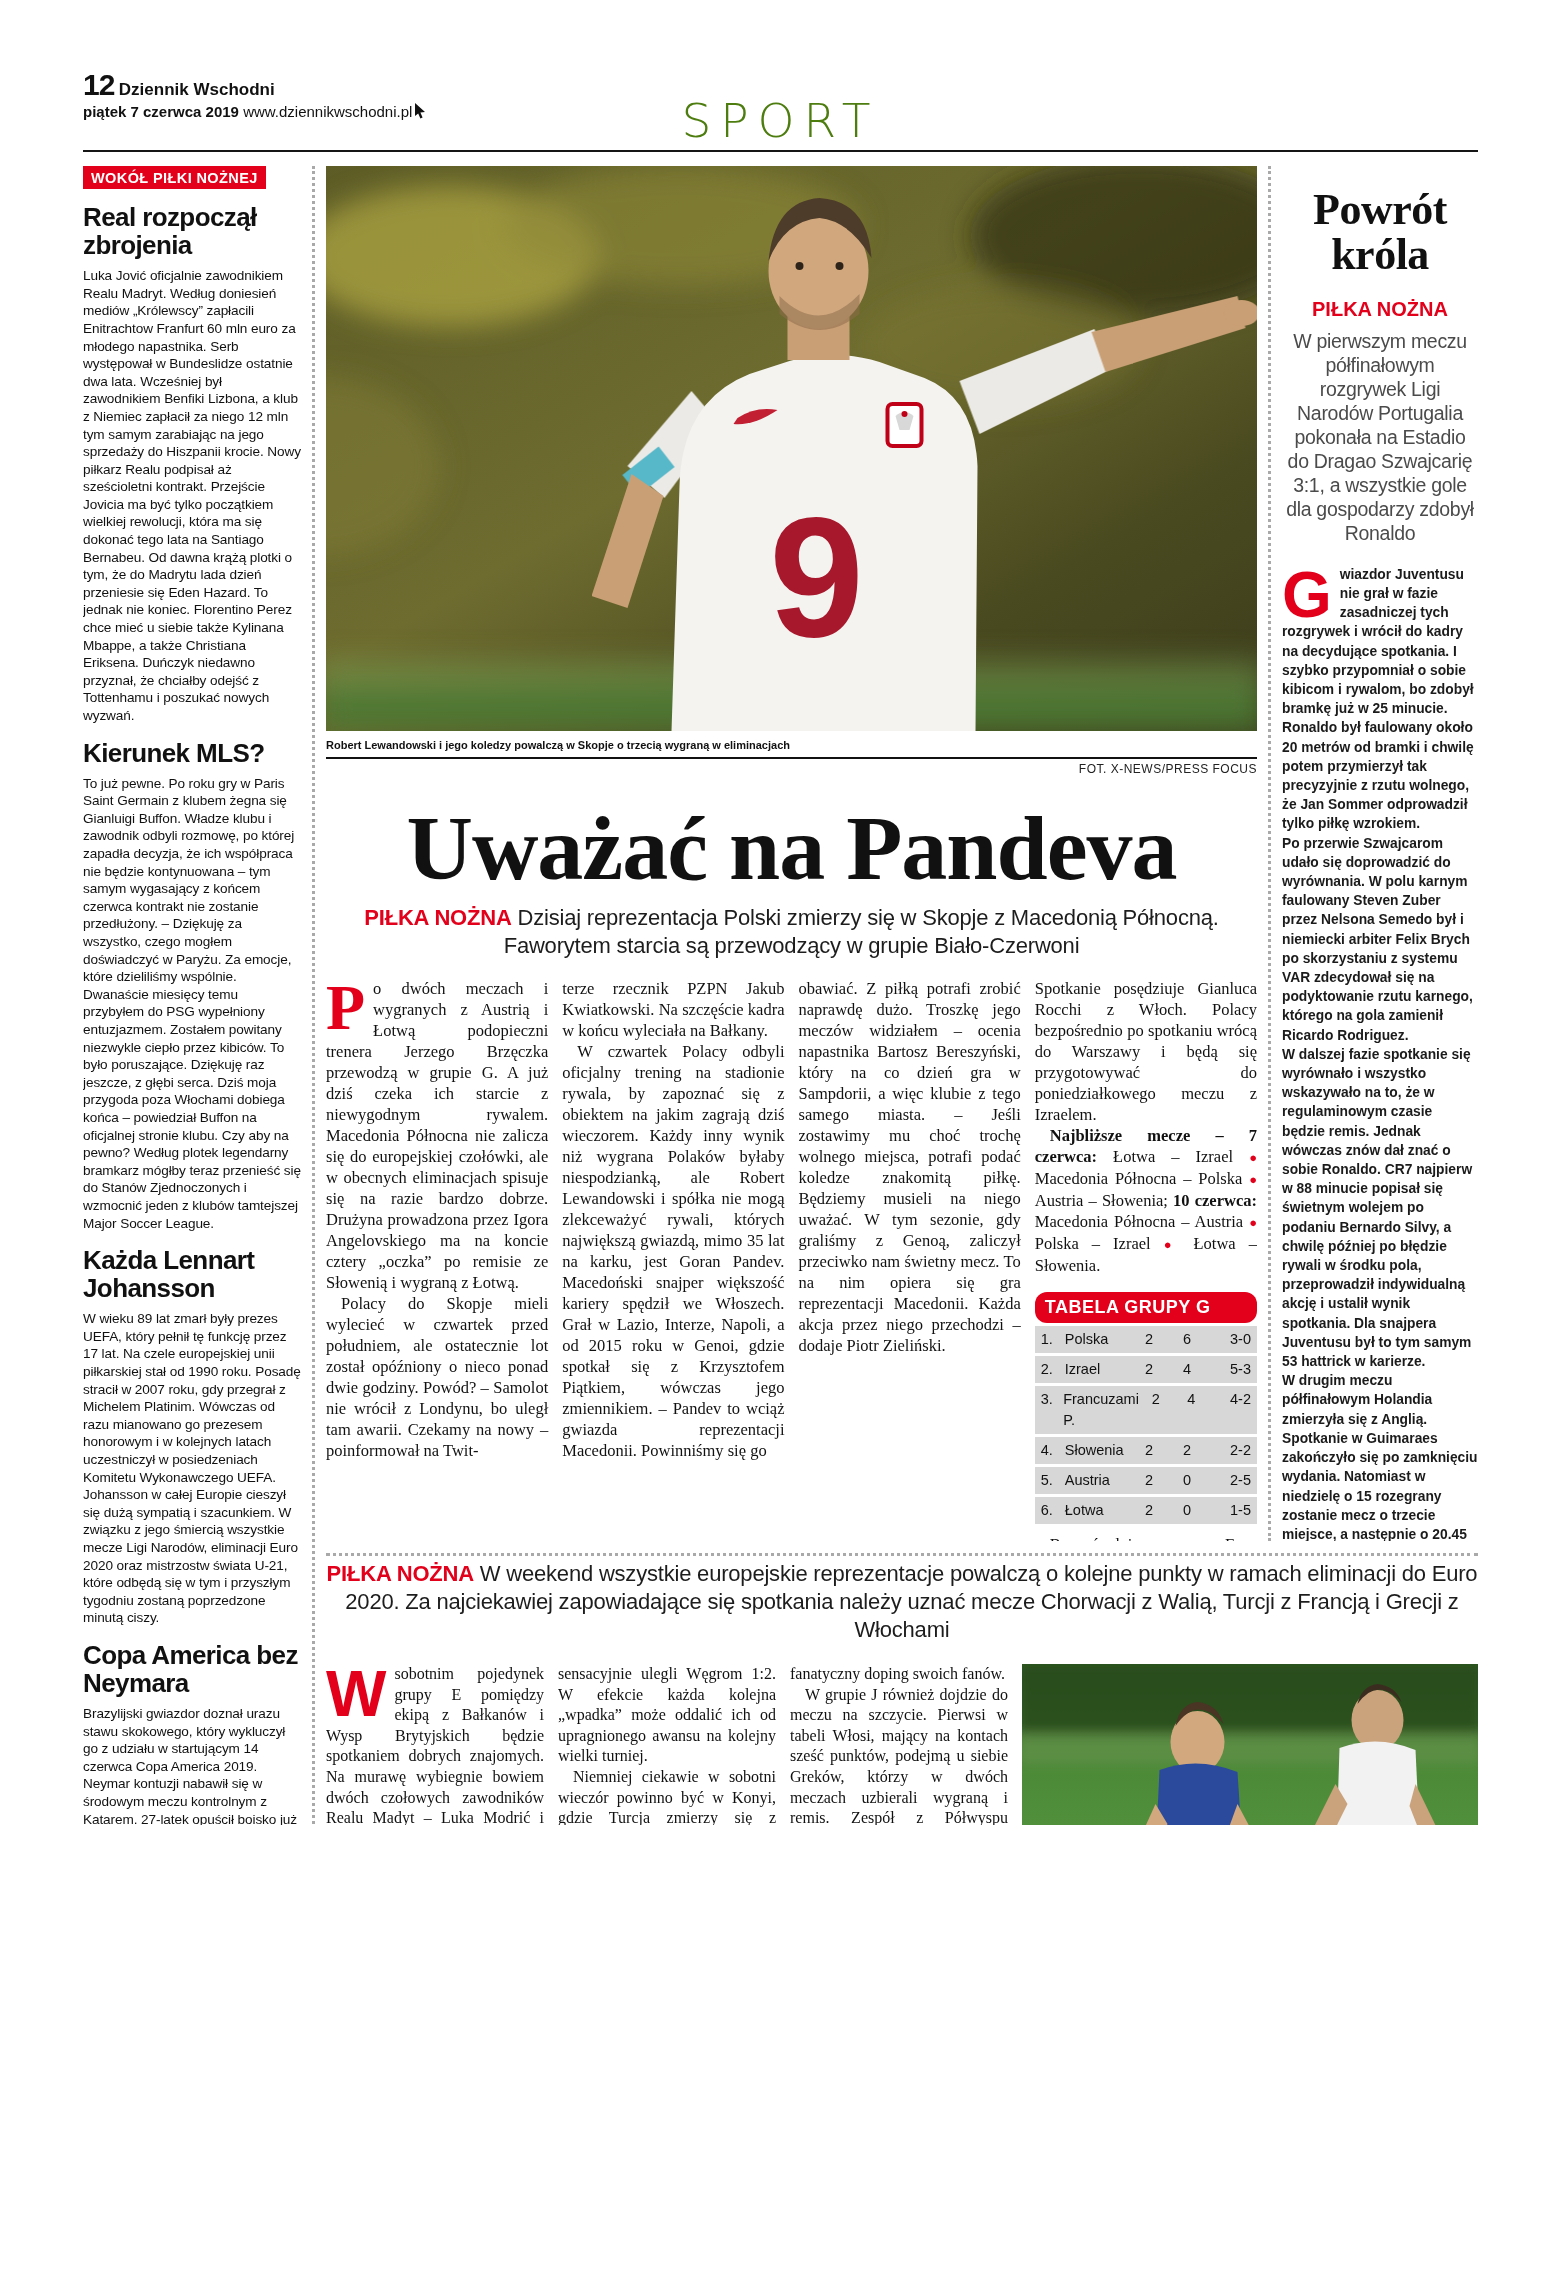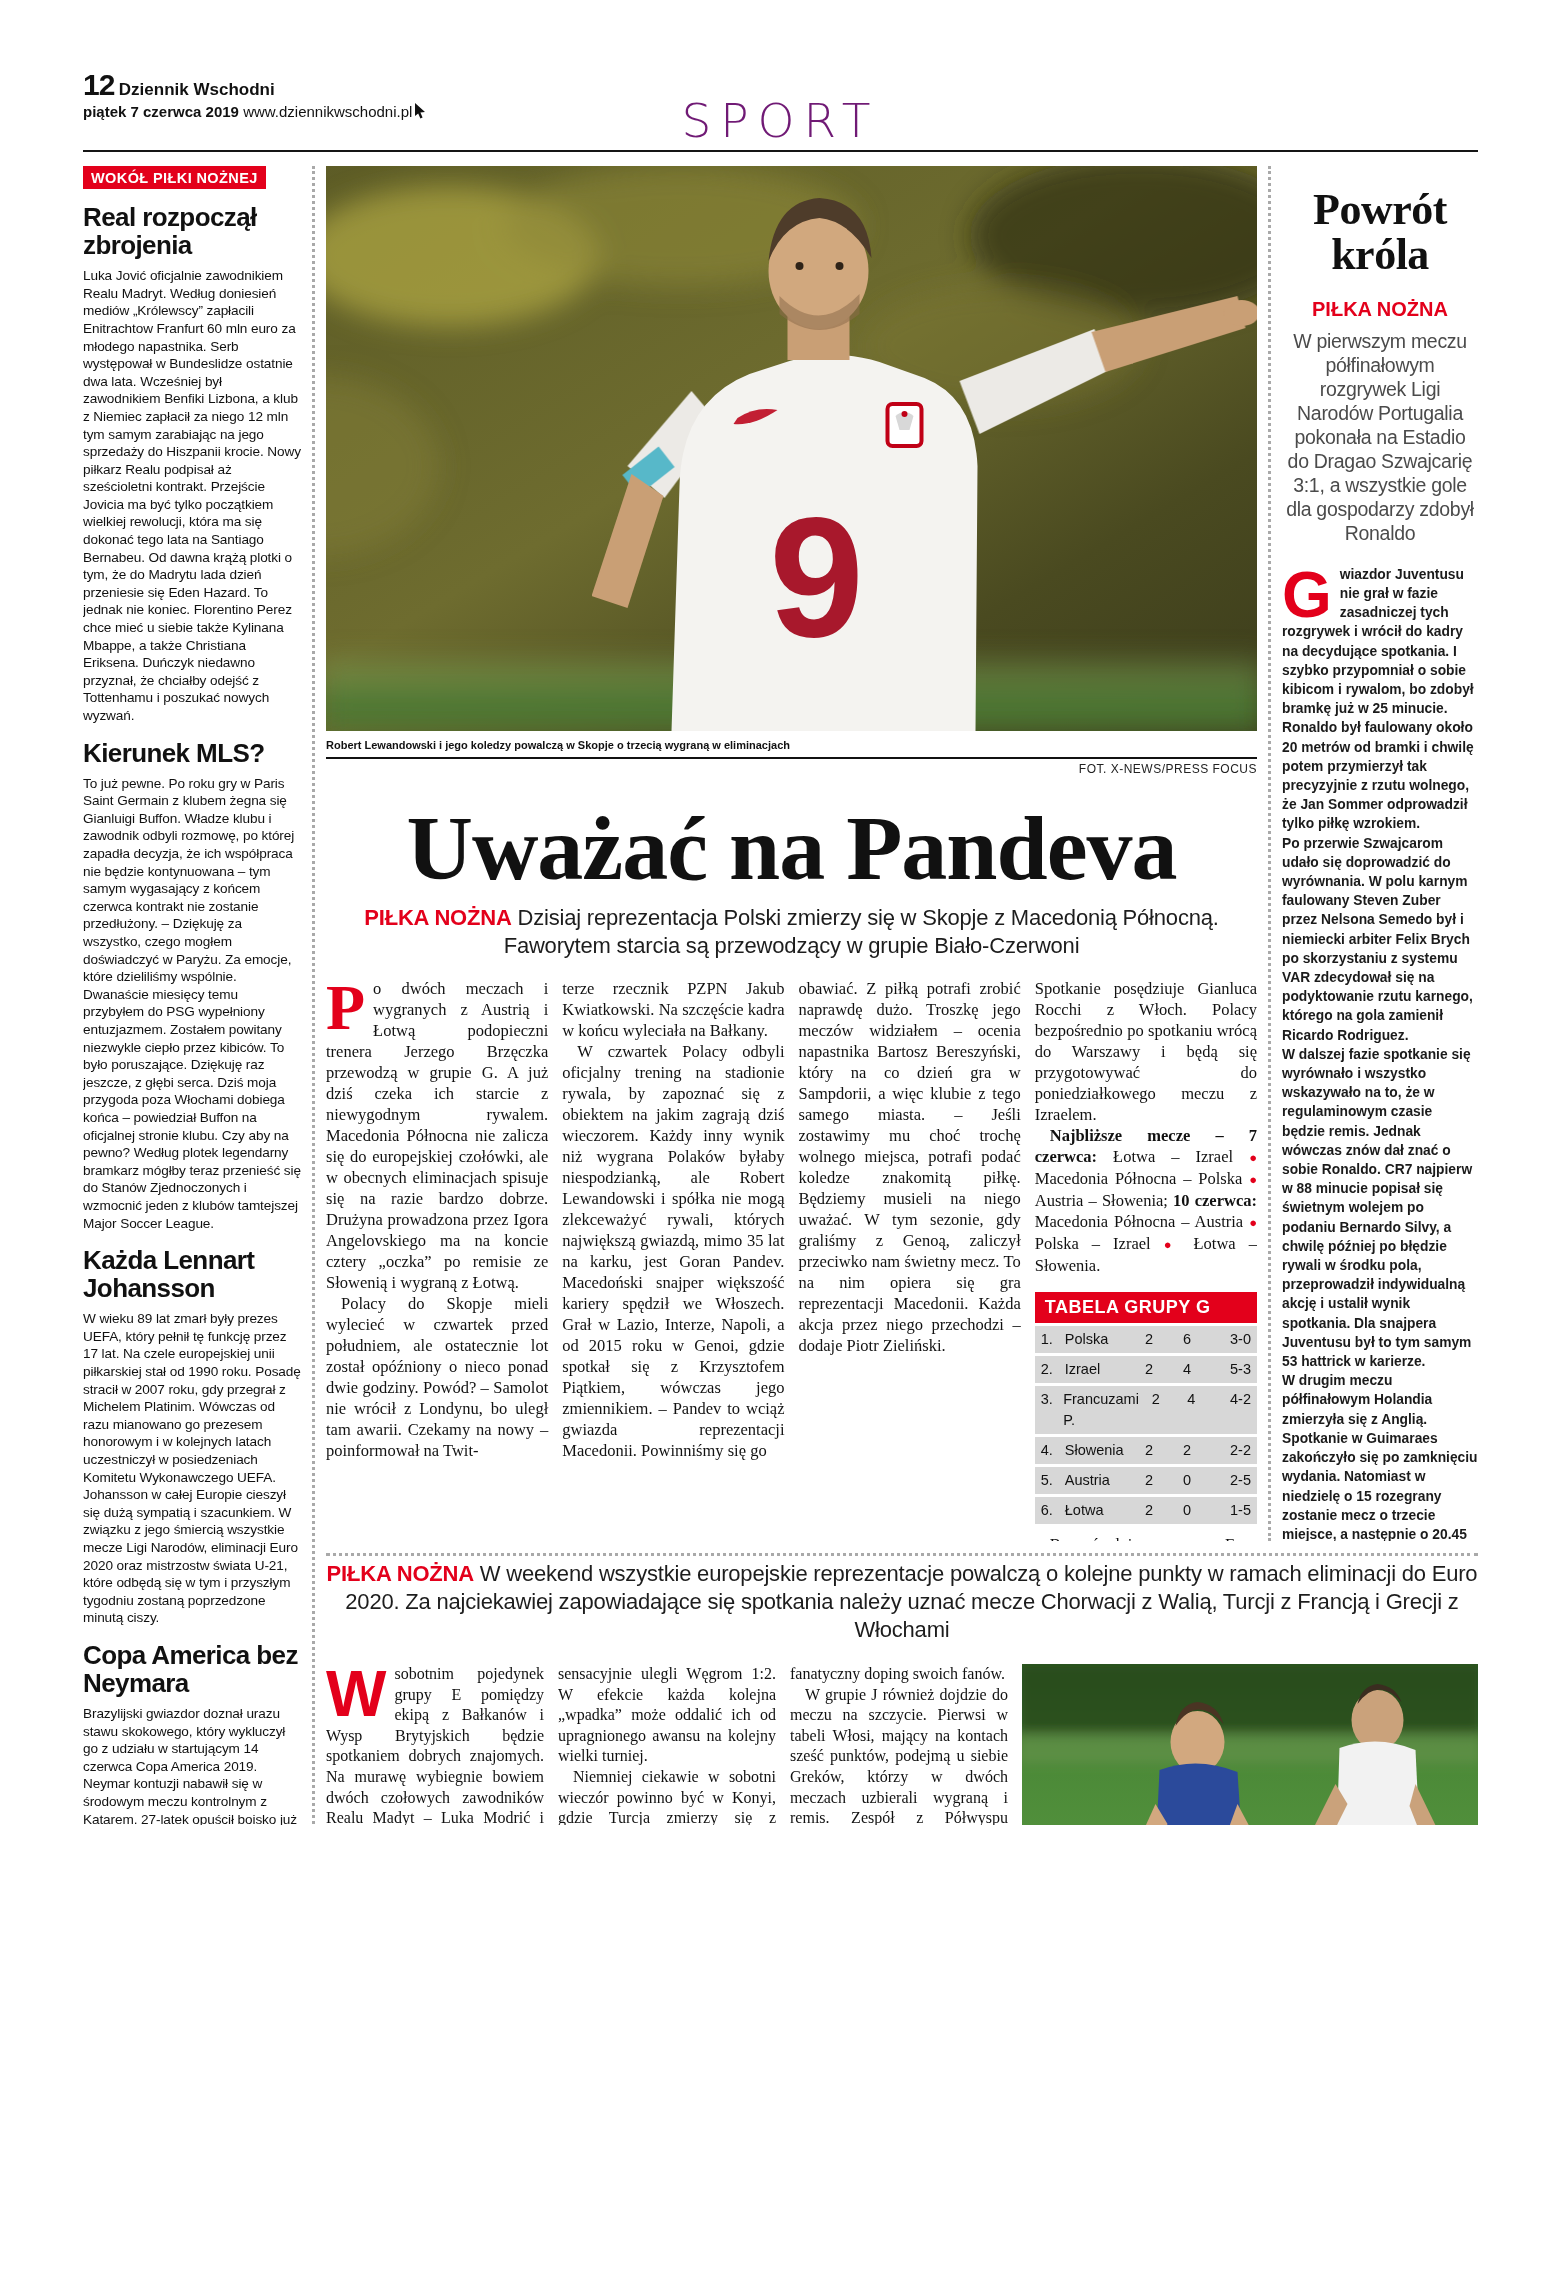--- a/index.html
+++ b/index.html
@@ -10,21 +10,21 @@
   .masthead{position:relative;height:150px;}
   .mast-left{position:absolute;left:0;top:68px;line-height:1.1;}
   .mast-num{font-size:30px;font-weight:bold;letter-spacing:-1px;}
   .mast-paper{font-size:17px;font-weight:bold;}
   .mast-line2{font-size:15px;margin-top:2px;}
   .mast-date{font-weight:bold;}
   .mast-url{font-weight:normal;}
   .cursor-ic{display:inline-block;margin-left:2px;vertical-align:-2px;}
   .sport-title{position:absolute;left:0;right:0;bottom:2px;text-align:center;
                font-family:"DejaVu Sans",sans-serif;font-weight:200;
-               font-size:47px;color:#701a75;letter-spacing:9px;}
+               font-size:47px;color:#4d7c0f;letter-spacing:9px;}
   .top-rule{border-top:2px solid #151515;}
   
   .content{display:flex;align-items:stretch;margin-top:14px;height:2090px;}
   .vdot{width:0;border-left:3px dotted #a9a9a9;margin:0 11px;}
   .left-col{width:218px;flex:0 0 218px;overflow:hidden;}
   .right-area{flex:1;display:flex;flex-direction:column;min-width:0;}
   .top-row{display:flex;align-items:stretch;height:1375px;}
   .center-col{flex:1;min-width:0;overflow:hidden;}
   .right-col{width:196px;flex:0 0 196px;overflow:hidden;}
   
@@ -52,21 +52,21 @@
   .dropcap{float:left;color:#e3001b;font-weight:bold;font-family:"Liberation Serif",serif;
            font-size:64px;line-height:52px;padding:4px 8px 0 0;}
   .dropcap.sans{font-family:"Liberation Sans",sans-serif;font-weight:bold;}
   .rdot{color:#e3001b;font-size:13px;}
   .bold{font-weight:bold;}
   .byline{font-family:"Liberation Sans",sans-serif;font-weight:bold;font-size:15px;
           text-align:right;margin-top:10px;}
   
   .gtable{margin:16px 0 10px 0;font-family:"Liberation Sans",sans-serif;}
   .gt-head{background:#e3001b;color:#fff;font-weight:bold;font-size:18px;
-           letter-spacing:.5px;padding:5px 10px;}
+           letter-spacing:.5px;padding:5px 10px;border-radius:12px;}
   .trow{display:flex;background:#d7d7d7;margin-top:3px;padding:3px 6px;font-size:14.5px;}
   .tc{display:block;}
   .tc.c0{width:24px;}
   .tc.c1{flex:1;}
   .tc.c2{width:36px;text-align:center;}
   .tc.c3{width:40px;text-align:center;}
   .tc.c4{width:44px;text-align:right;}
   
   .rtitle{font-family:"Liberation Serif",serif;font-weight:bold;font-size:44px;
           line-height:1.02;text-align:center;margin:22px 0 20px 0;letter-spacing:-0.5px;}

